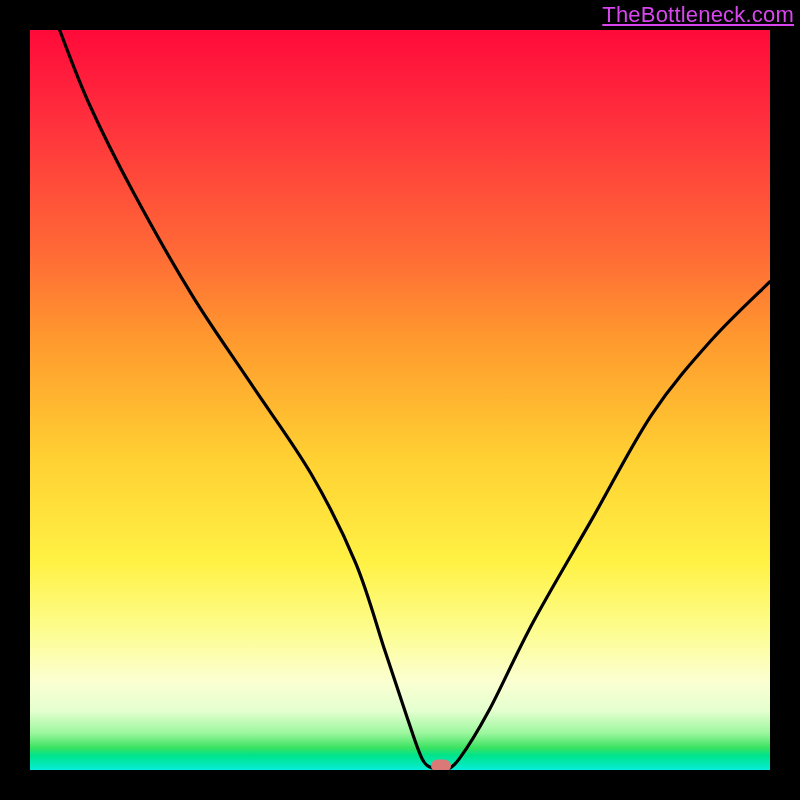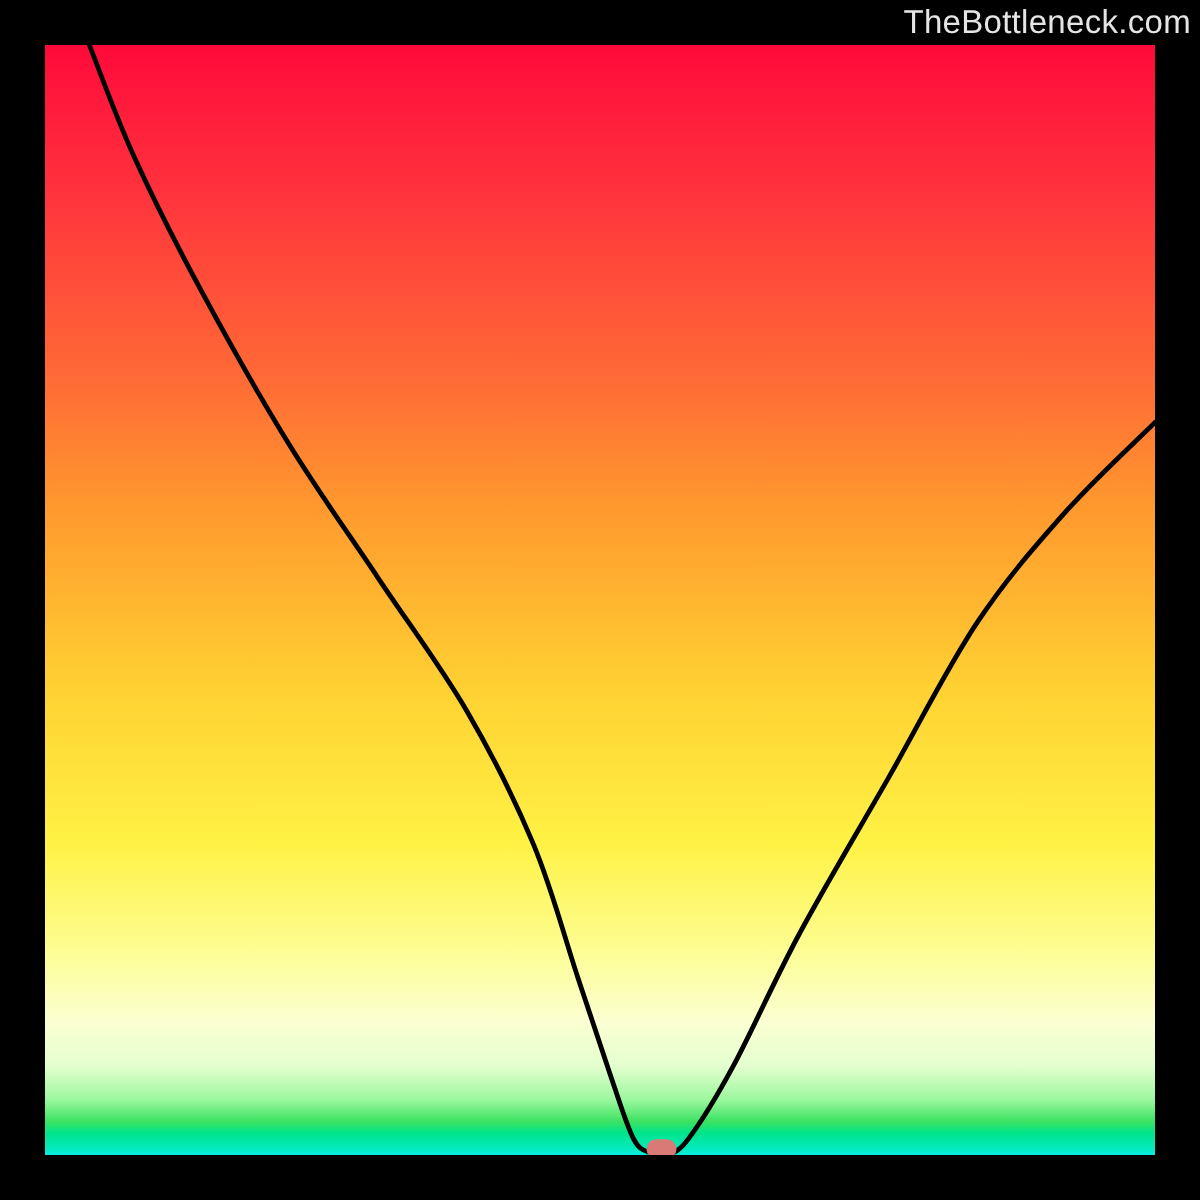--- a/index.html
+++ b/index.html
@@ -16,25 +16,26 @@
     top: 0;
     left: 0;
     width: 800px;
     height: 800px;
     background: #000;
   }
   .watermark {
     position: absolute;
     top: 2px;
     right: 6px;
-    color: #e5e5e5;
+    color: #d946ef;
     font-size: 22px;
     font-weight: 500;
     letter-spacing: 0.2px;
     user-select: none;
+    text-decoration: underline;
   }
   .plot {
     position: absolute;
     top: 30px;
     left: 30px;
     width: 740px;
     height: 740px;
     overflow: hidden;
   }
   .gradient {

